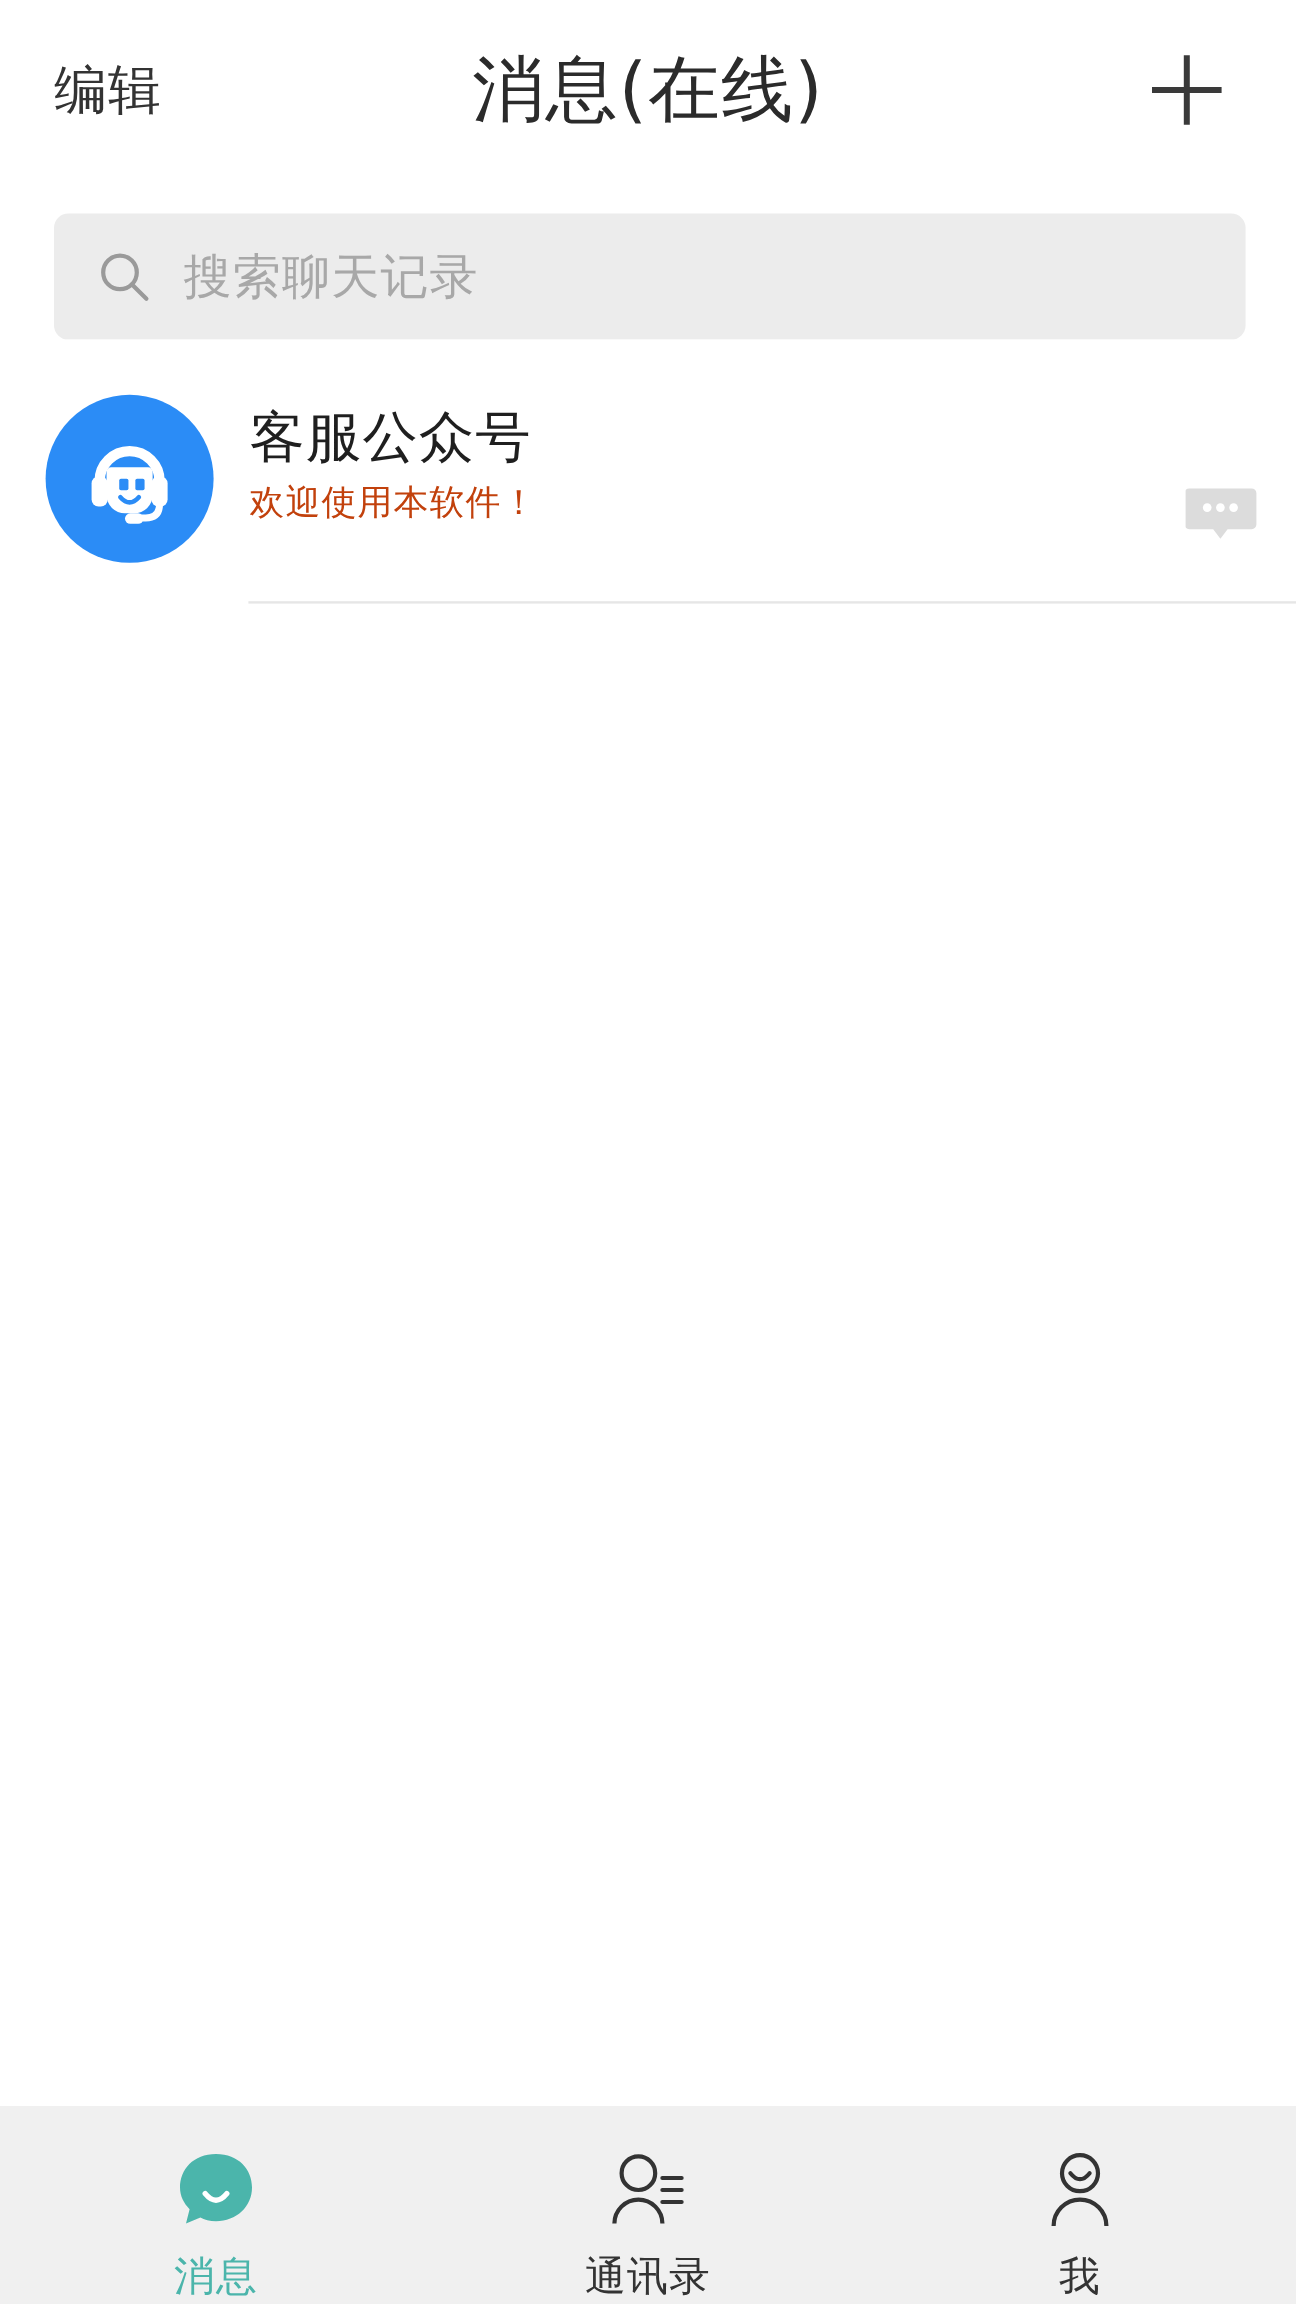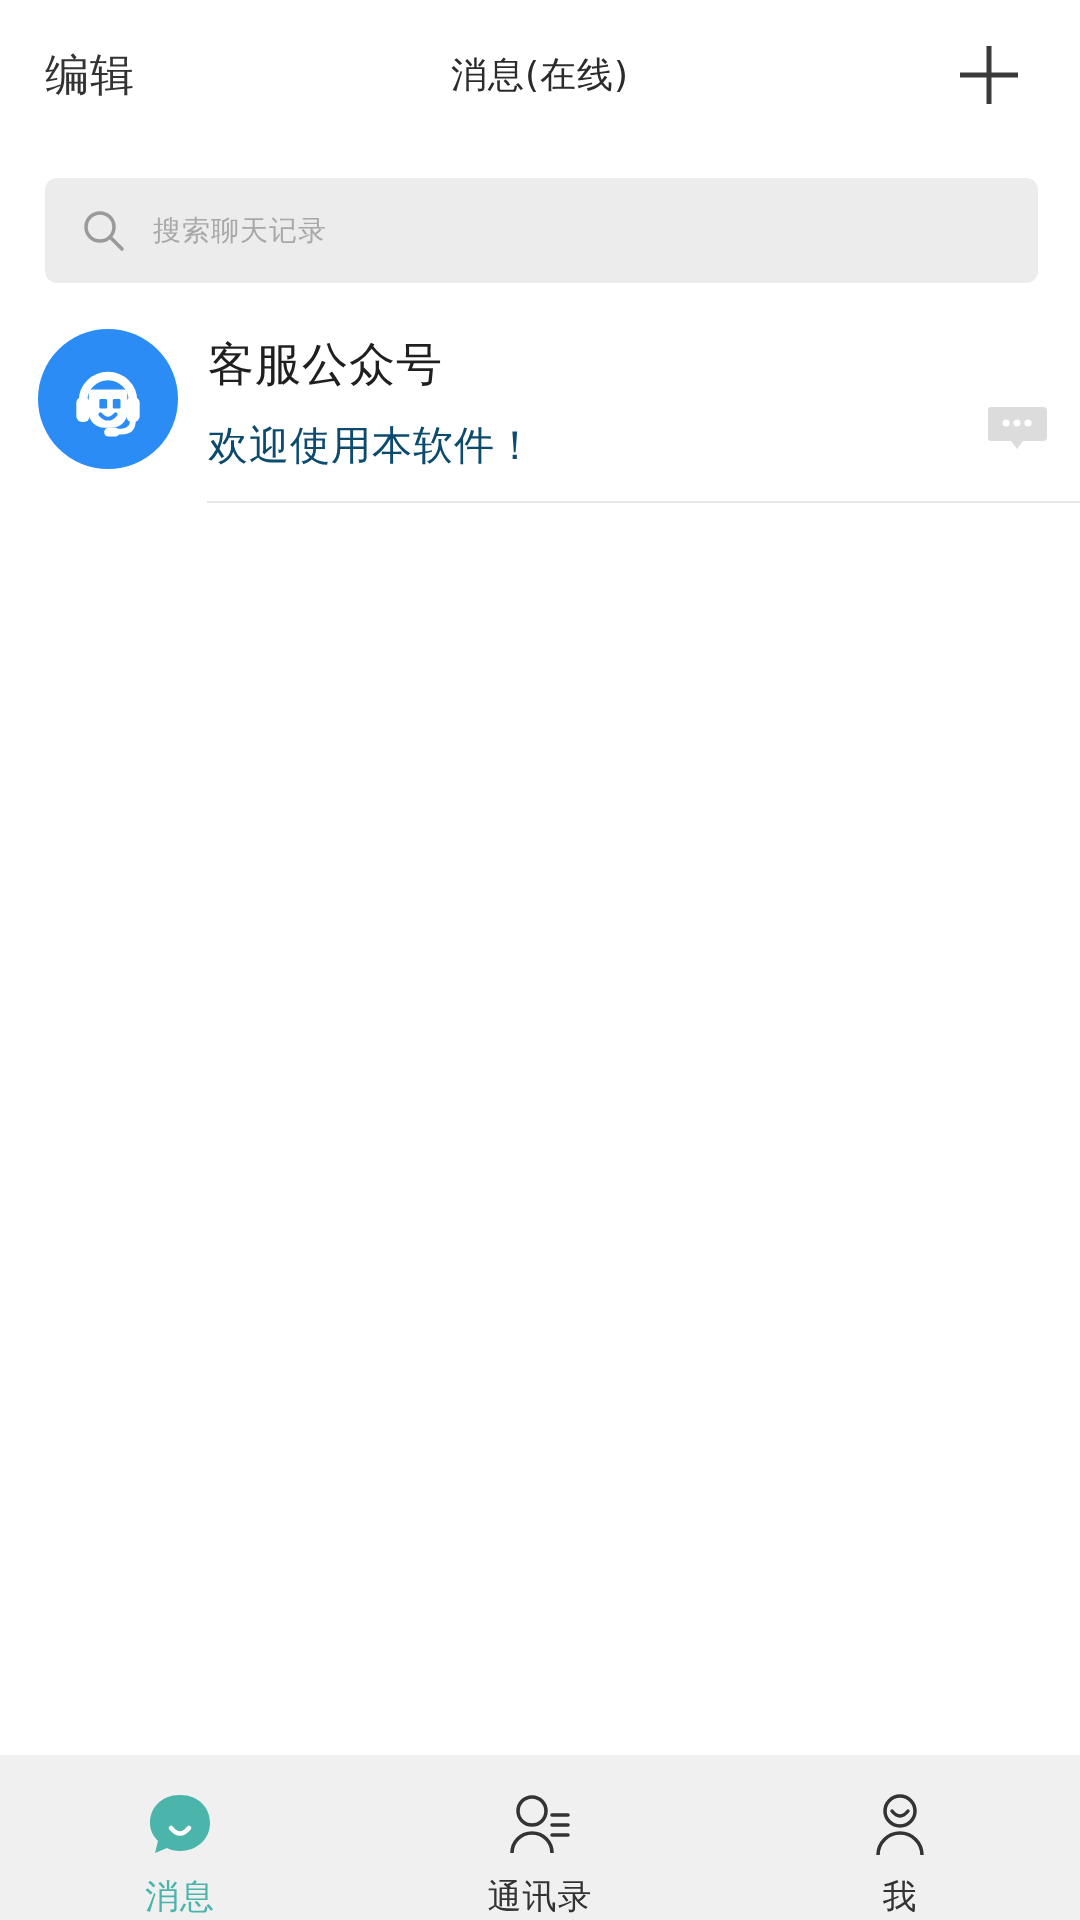--- a/index.html
+++ b/index.html
@@ -43,21 +43,21 @@
 
   .header-title {
     position: absolute;
     left: 0;
     right: 0;
     top: 0;
     height: 150px;
     display: flex;
     align-items: center;
     justify-content: center;
-    font-size: 36px;
+    font-size: 60px;
     color: #2b2b2b;
     letter-spacing: 1px;
   }
 
   .header-add {
     position: absolute;
     right: 36px;
     top: 0;
     height: 150px;
     width: 110px;
@@ -87,21 +87,21 @@
     width: 46px;
     height: 46px;
     margin-right: 26px;
     display: flex;
     align-items: center;
     justify-content: center;
   }
   .search-icon svg { display: block; }
 
   .search-placeholder {
-    font-size: 28px;
+    font-size: 40px;
     color: #a8a8a8;
     letter-spacing: 1px;
   }
 
   
   .chat-list {
     flex: 1 1 auto;
     background: #ffffff;
     padding-top: 46px;
     font-family: Liberation Serif, serif;
@@ -138,23 +138,23 @@
   .chat-title {
     font-size: 46px;
     color: #1f1f1f;
     line-height: 1.2;
     letter-spacing: 1px;
     white-space: nowrap;
     overflow: hidden;
   }
 
   .chat-snippet {
-    margin-top: 30px;
-    font-size: 40px;
-    color: #0c4a6e;
+    margin-top: 10px;
+    font-size: 29px;
+    color: #c2410c;
     line-height: 1.2;
     letter-spacing: 1px;
     white-space: nowrap;
     overflow: hidden;
   }
 
   .chat-badge {
     position: absolute;
     right: 32px;
     top: 74px;

